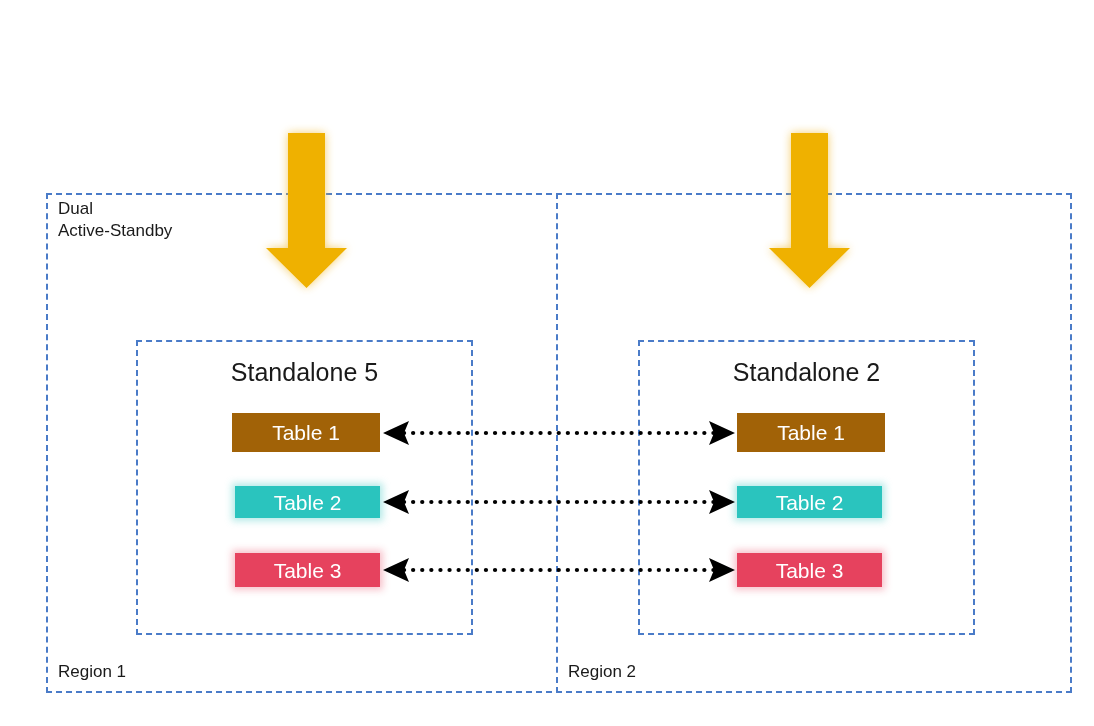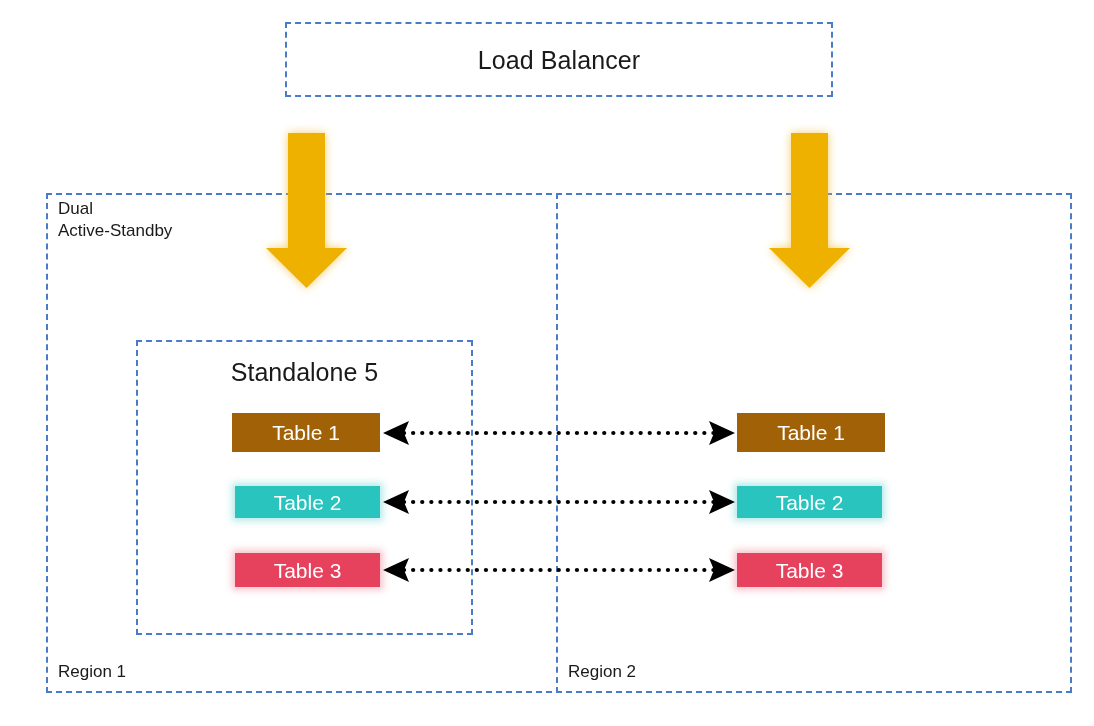--- a/index.html
+++ b/index.html
@@ -169,37 +169,37 @@
   }
   .repl-head {
     fill: #000000;
   }
 </style>
 </head>
 <body>
 
 <div id="canvas">
 
-  <div class="dashed-box" id="load-balancer-box">
-    <div id="load-balancer-label">Load Balancer</div>
-  </div>
 
   <div class="dashed-box" id="region-outer-box"></div>
   <div id="region-divider"></div>
 
   <div id="dual-label">Dual
 Active-Standby</div>
 
   <div class="region-label" id="region1-label">Region 1</div>
   <div class="region-label" id="region2-label">Region 2</div>
 
   <div class="dashed-box" id="standalone1-box">
     <div class="standalone-title">Standalone 5</div>
   </div>
 
+  <div class="dashed-box" id="standalone2-box">
+    <div class="standalone-title">Standalone 2</div>
+  </div>
 
   <div class="table-chip chip-green" id="l-table1">Table 1</div>
   <div class="table-chip chip-teal" id="l-table2">Table 2</div>
   <div class="table-chip chip-red" id="l-table3">Table 3</div>
 
   <div class="table-chip chip-green" id="r-table1">Table 1</div>
   <div class="table-chip chip-teal" id="r-table2">Table 2</div>
   <div class="table-chip chip-red" id="r-table3">Table 3</div>
 
 

